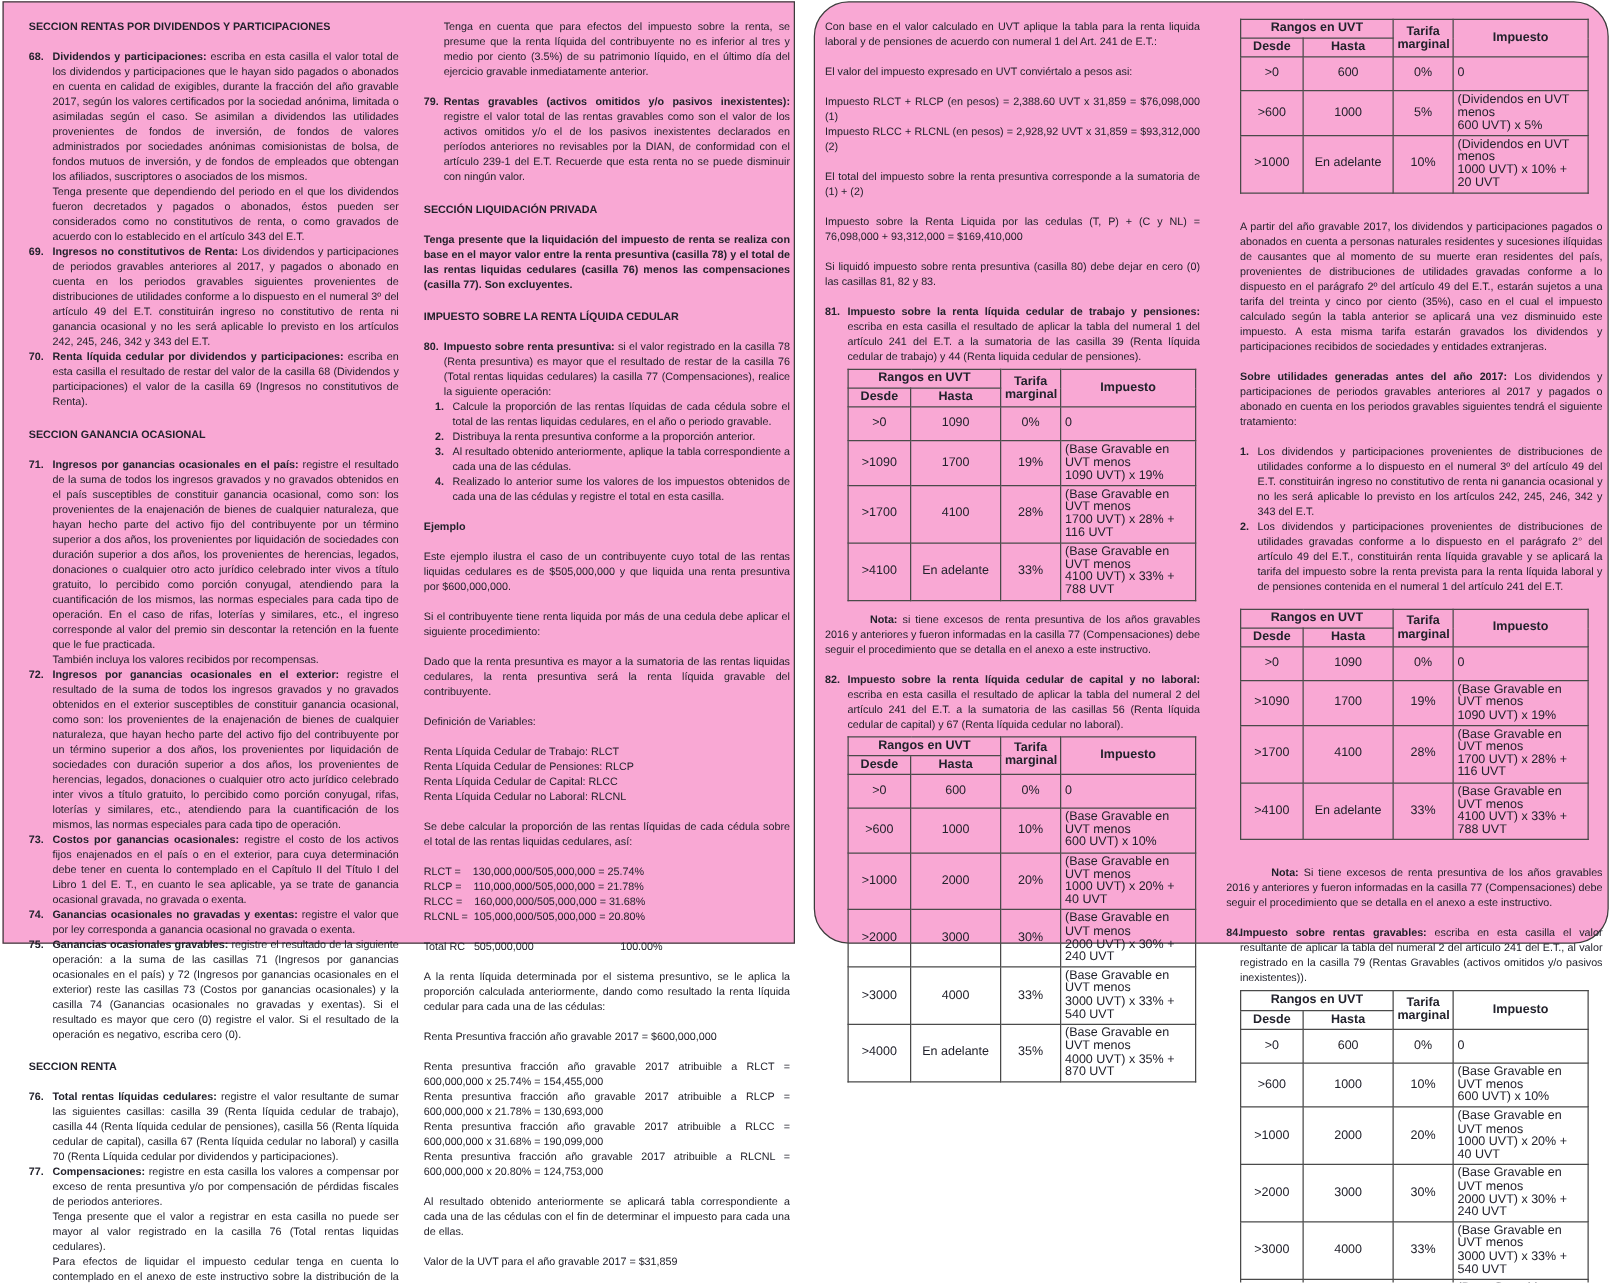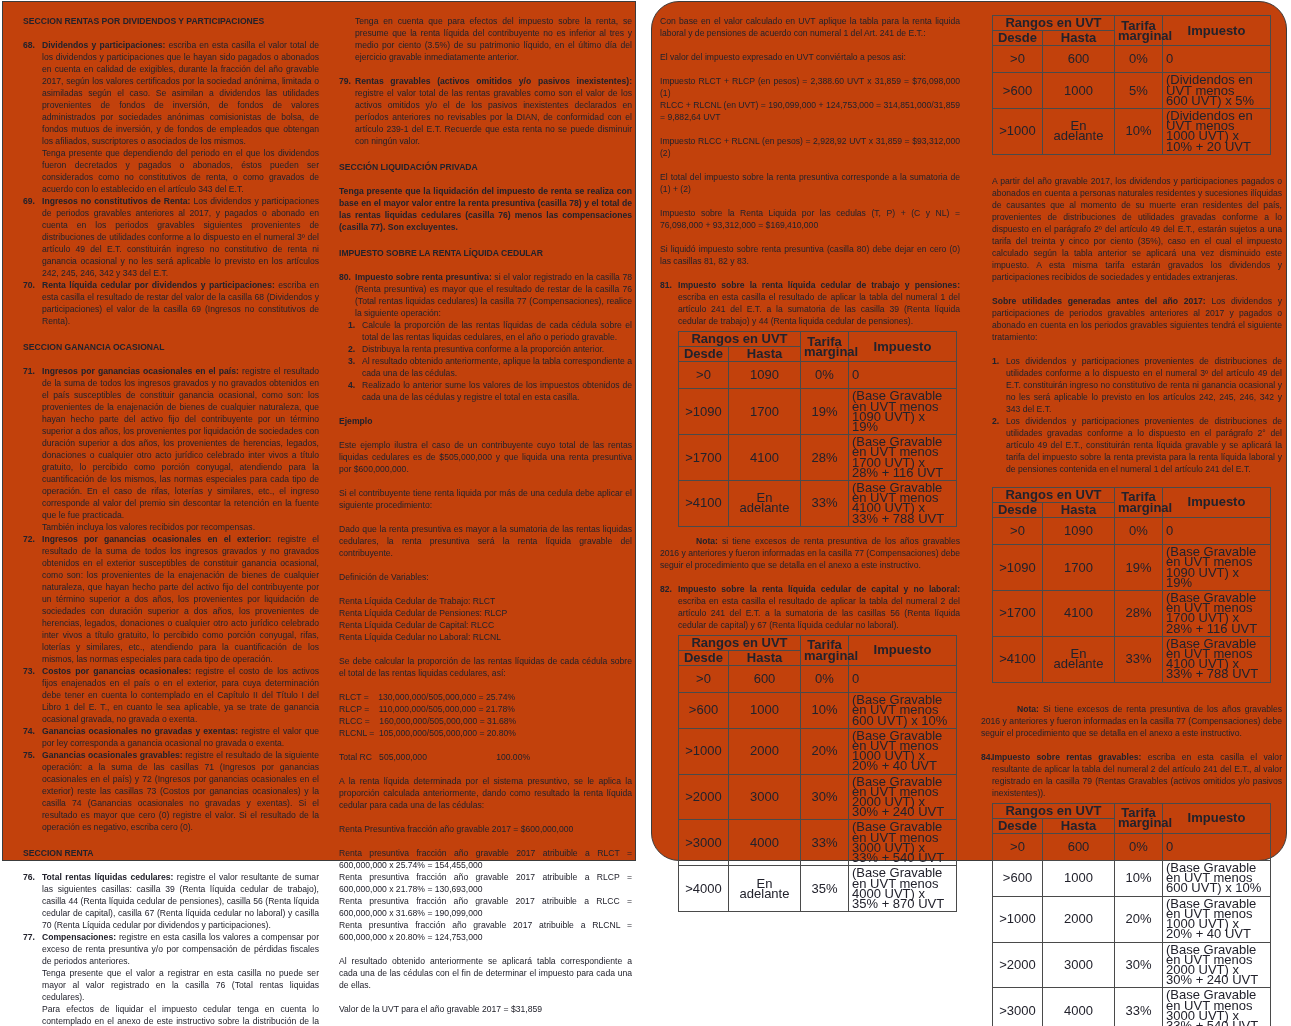--- a/index.html
+++ b/index.html
@@ -1,18 +1,18 @@
 <!DOCTYPE html>
 <html><head>
 <meta charset="utf-8">
 <style>
   html,body{margin:0;padding:0;background:#ffffff;}
   body{width:1291px;height:1026px;position:relative;overflow:hidden;
        font-family:"Liberation Sans","DejaVu Sans",sans-serif;color:#22222c;}
-  .page{position:absolute;top:1px;height:860px;background:#c2410c;border:1px solid #3c3c3c;box-sizing:border-box;}
+  .page{position:absolute;top:1px;height:754px;background:#f9a8d4;border:1px solid #3c3c3c;box-sizing:border-box;}
   #p1{left:2px;width:634px;}
   #p2{left:651px;width:636px;border-radius:28px;}
   .col{position:absolute;top:13px;font-size:8.6px;line-height:12px;text-align:justify;}
   .c1{left:20px;width:296px;--ti:19px;}
   .c2{left:336px;width:293px;--ti:16px;}
   .c3{left:8px;width:300px;--ti:18px;}
   .c4{left:329px;width:301px;--ti:11px;}
   .col > :first-child{margin-top:0;}
   .h{font-weight:bold;margin:14px 0 12px 0;text-align:left;}
   .p{margin:0 0 12px 0;}
@@ -27,21 +27,21 @@
   .ml2{margin-left:calc(var(--ti) + 10px);}
   .ol{margin:0 0 12px 0;}
   .c2 .ol{margin-left:9px;}
   .c4 .ol{margin-left:11px;}
   .oli{position:relative;padding-left:14px;}
   .oli .num{position:absolute;left:0;font-weight:bold;}
   .pre{white-space:pre-wrap;text-align:left;margin:0 0 12px 0;}
   .note{margin:0 0 12px 0;}
   .note .lead{font-weight:bold;padding-left:36px;}
   table.tbl{border-collapse:collapse;margin:4px 0 8px 0;width:278px;table-layout:fixed;
-            font-size:13px;line-height:10.2px;}
+            font-size:10px;line-height:10.2px;}
   table.tbl.ml1{margin-left:var(--ti);}
   .tbl th,.tbl td{border:1px solid #4a4a4a;padding:2px 3px;text-align:center;vertical-align:middle;}
   .tbl th{font-weight:bold;}
   .tbl td{height:22px;}
   .tbl td.imp{text-align:left;white-space:pre-line;}
   .colw-desde{width:50px;} .colw-hasta{width:72px;} .colw-tarifa{width:48px;} .colw-imp{width:108px;}
 </style>
 </head>
 <body>
 
@@ -95,21 +95,20 @@
       <div class="p">Renta presuntiva fracción año gravable 2017 atribuible a RLCNL = 600,000,000 x 20.80% = 124,753,000</div>
       <div class="p">Al resultado obtenido anteriormente se aplicará tabla correspondiente a cada una de las cédulas con el fin de determinar el impuesto para cada una de ellas.</div>
       <div class="p">Valor de la UVT para el año gravable 2017 = $31,859</div>
     </div>
   </div>
 <div class="page" id="p2">
     <div class="col c3">
       <div class="p">Con base en el valor calculado en UVT aplique la tabla para la renta liquida laboral y de pensiones de acuerdo con numeral 1 del Art. 241 de E.T.:</div>
       <div class="p">El valor del impuesto expresado en UVT conviértalo a pesos asi:</div>
       <div class="c">Impuesto RLCT + RLCP (en pesos) = 2,388.60 UVT x 31,859 = $76,098,000  (1)</div>
-      <div class="p">RLCC + RLCNL (en UVT) = 190,099,000 + 124,753,000 = 314,851,000/31,859 = 9,882,64 UVT</div>
       <div class="p">Impuesto RLCC + RLCNL (en pesos) = 2,928,92 UVT x 31,859 = $93,312,000 (2)</div>
       <div class="p">El total del impuesto sobre la renta presuntiva corresponde a la sumatoria de (1) + (2)</div>
       <div class="p">Impuesto sobre la Renta Liquida por las cedulas (T, P) + (C y NL) = 76,098,000 + 93,312,000 = $169,410,000</div>
       <div class="p">Si liquidó impuesto sobre renta presuntiva (casilla 80) debe dejar en cero (0) las casillas 81, 82 y 83.</div>
       <div class="it"><span class="num">81.</span><span class="lead">Impuesto sobre la renta líquida cedular de trabajo y pensiones:</span> <span>escriba en esta casilla el resultado de aplicar la tabla del numeral 1 del artículo 241 del E.T. a la sumatoria de las casilla 39 (Renta líquida cedular de trabajo) y 44 (Renta liquida cedular de pensiones).</span></div>
       <table class="tbl ml1">
         <colgroup>
           <col class="colw-desde">
           <col class="colw-hasta">
           <col class="colw-tarifa">

